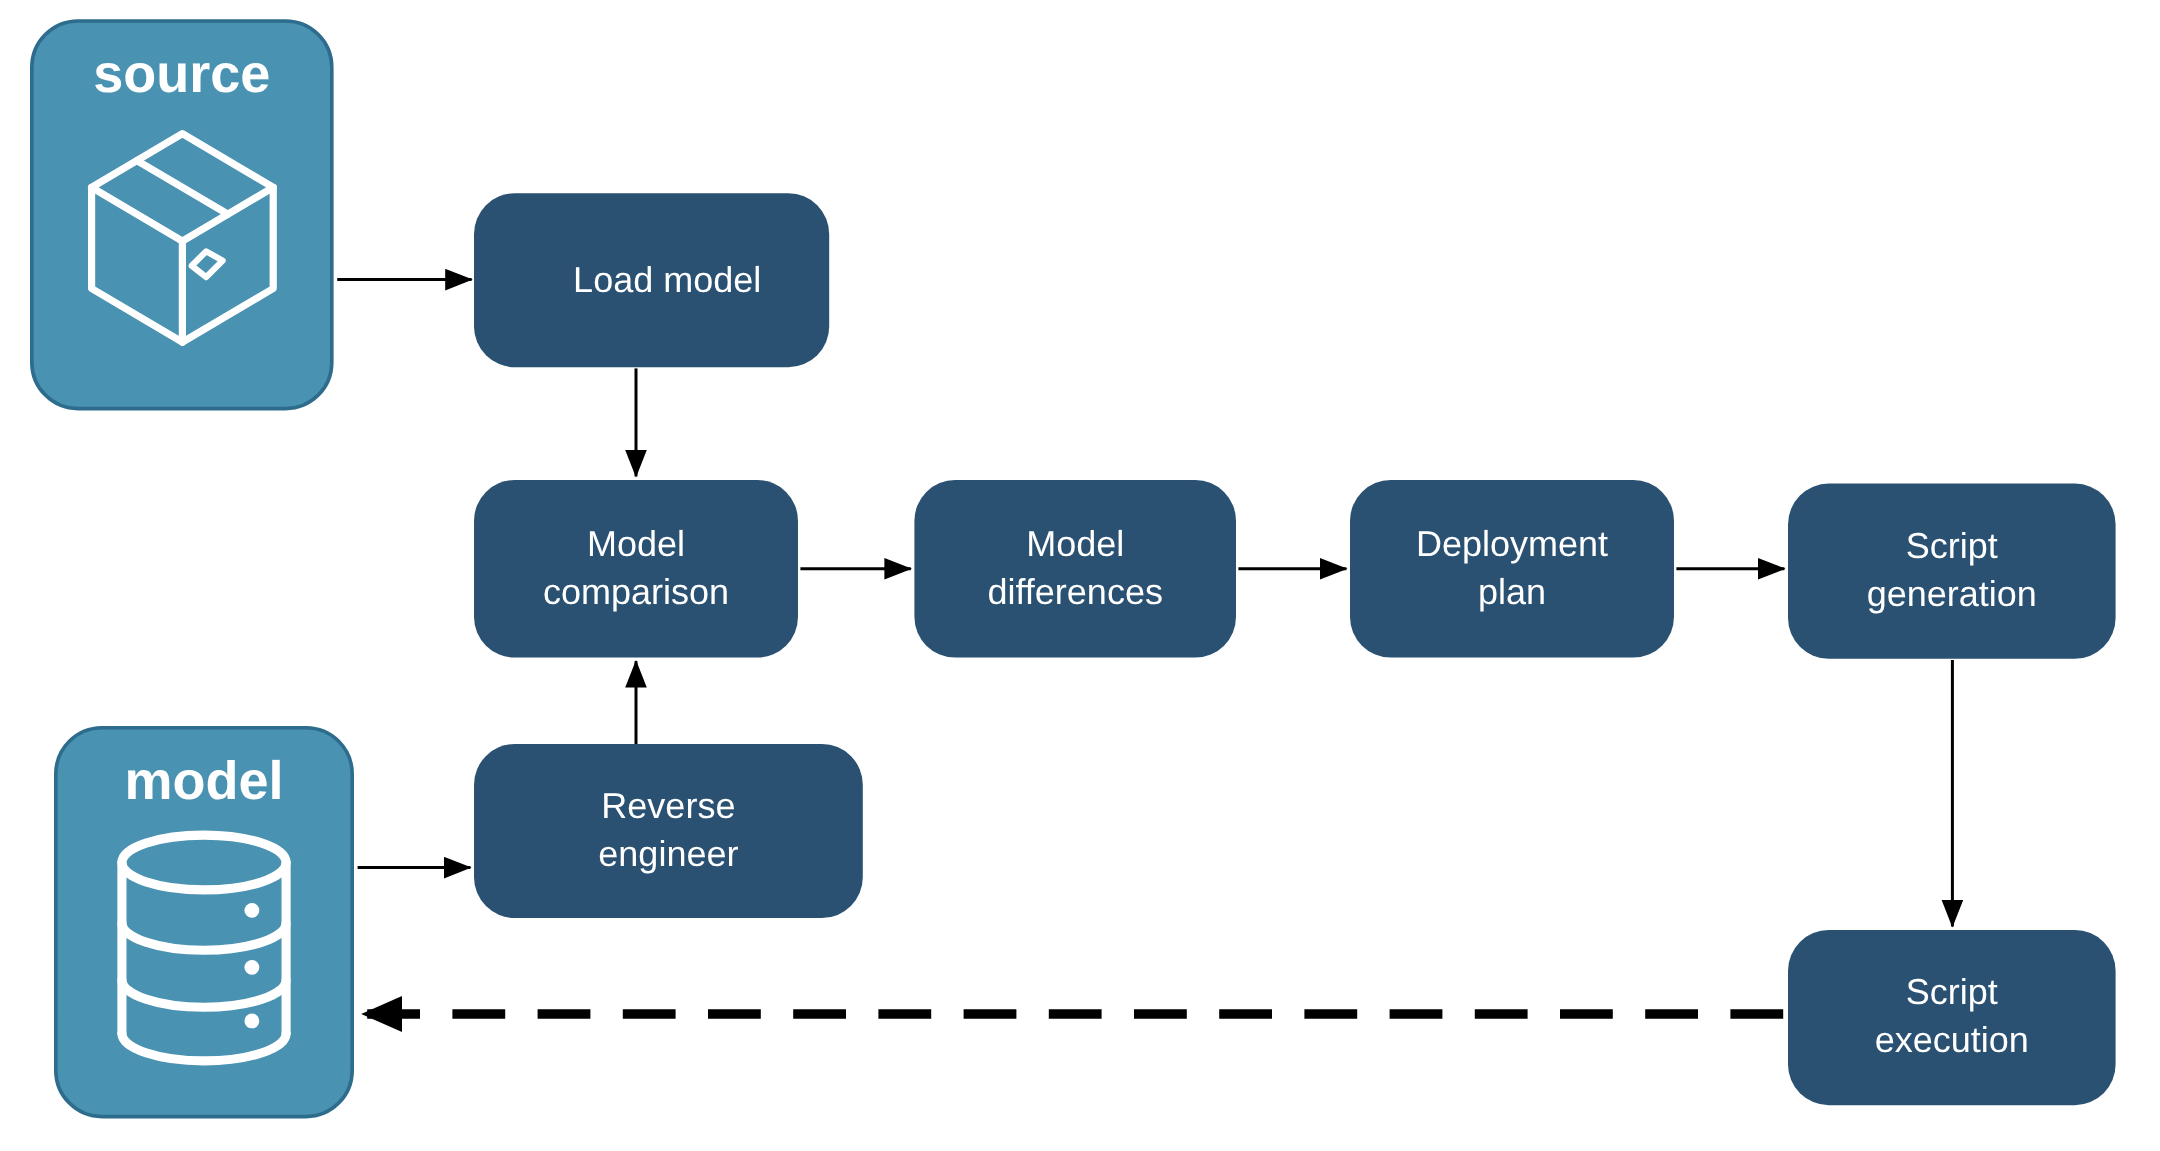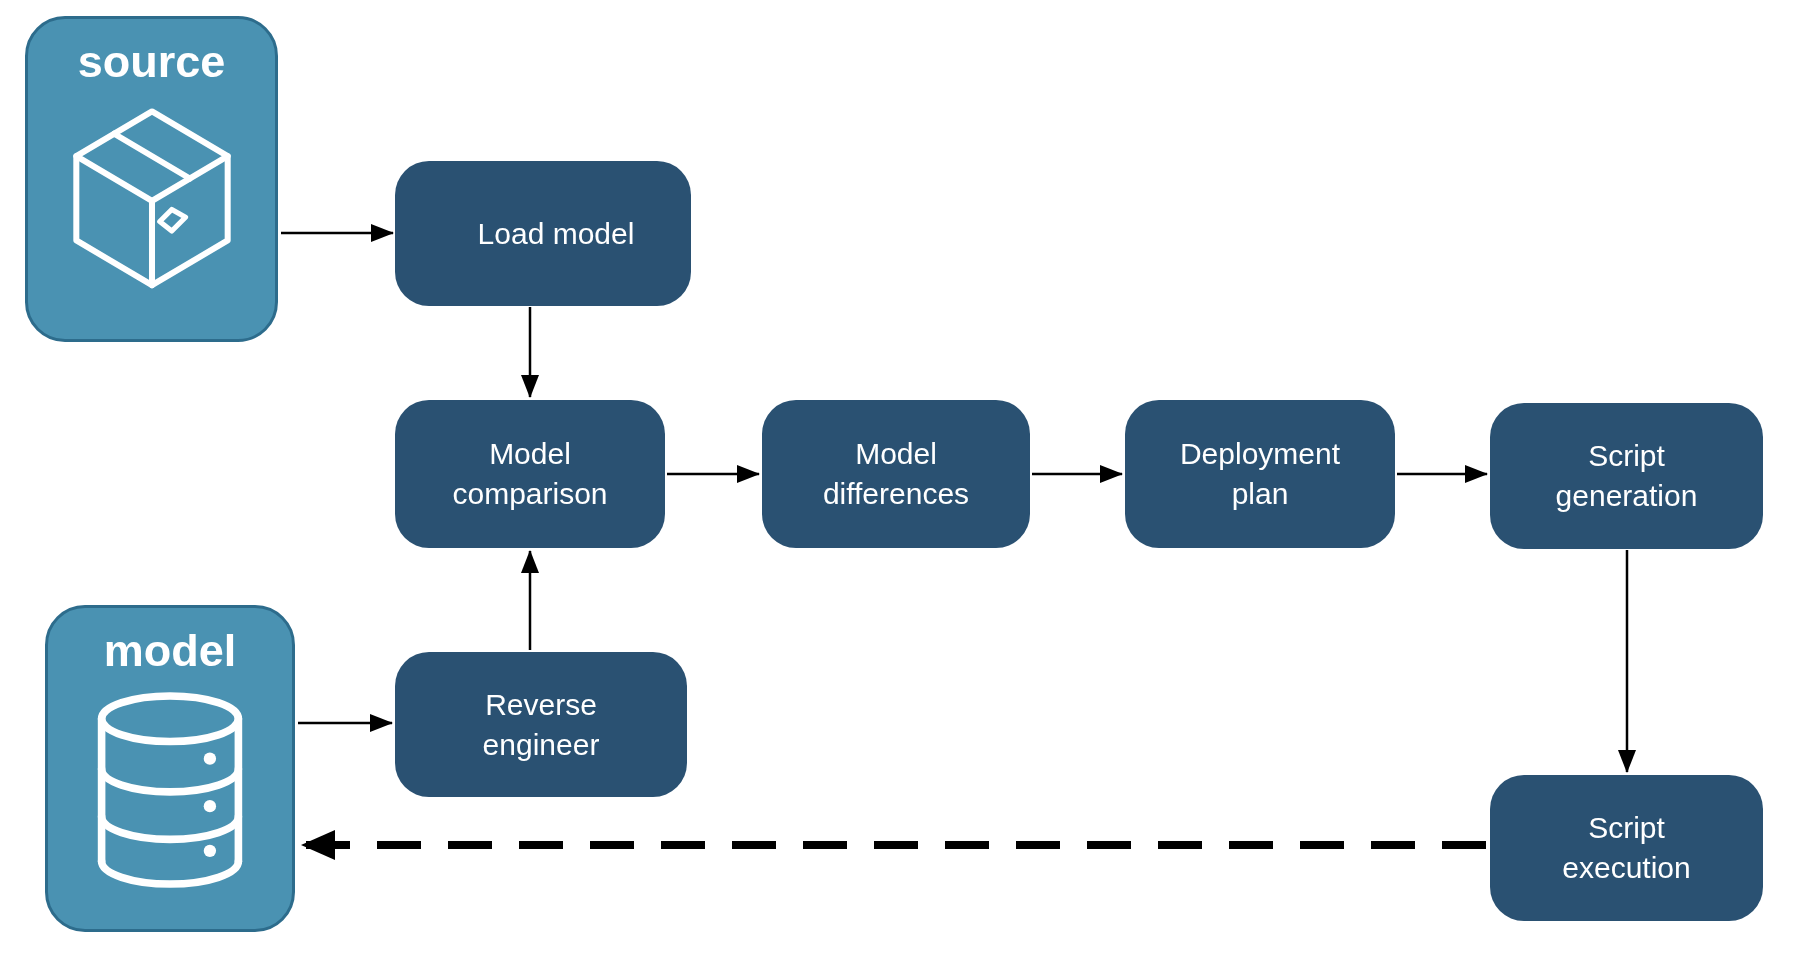--- a/index.html
+++ b/index.html
@@ -132,21 +132,21 @@
   <div class="step" style="left:1125px;top:400px;width:270px;height:148px;">
     <span class="step-label">Deployment
 plan</span>
   </div>
 
   <div class="step" style="left:1490px;top:403px;width:273px;height:146px;">
     <span class="step-label">Script
 generation</span>
   </div>
 
-  <div class="step" style="left:395px;top:652px;width:292px;height:145px;">
+  <div class="step" style="left:395px;top:620px;width:324px;height:145px;">
     <span class="step-label">Reverse
 engineer</span>
   </div>
 
   <div class="step" style="left:1490px;top:775px;width:273px;height:146px;">
     <span class="step-label">Script
 execution</span>
   </div>
 
 </div>

